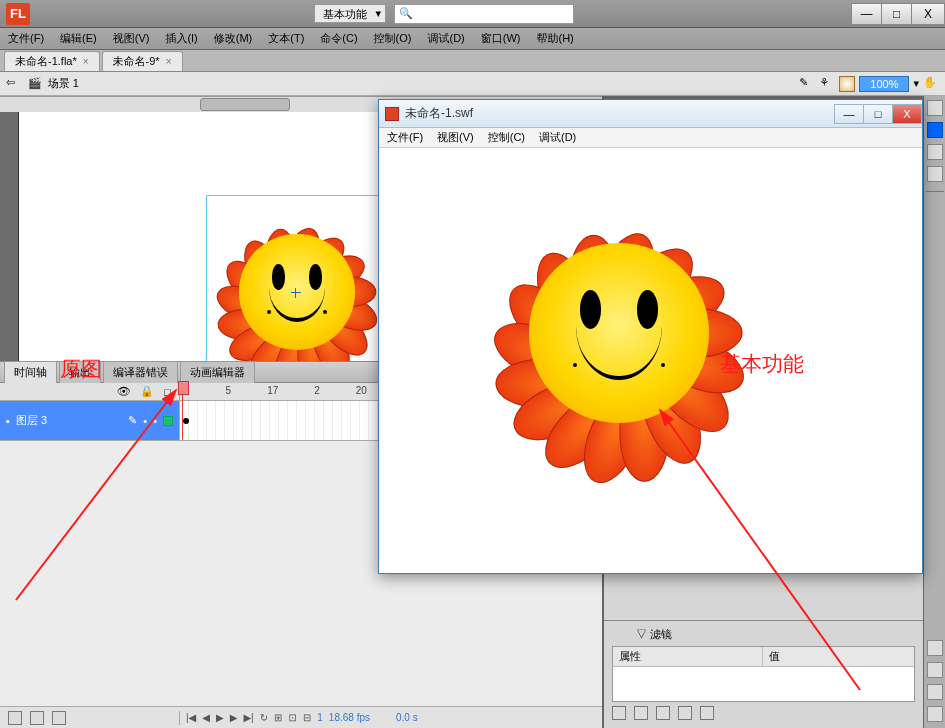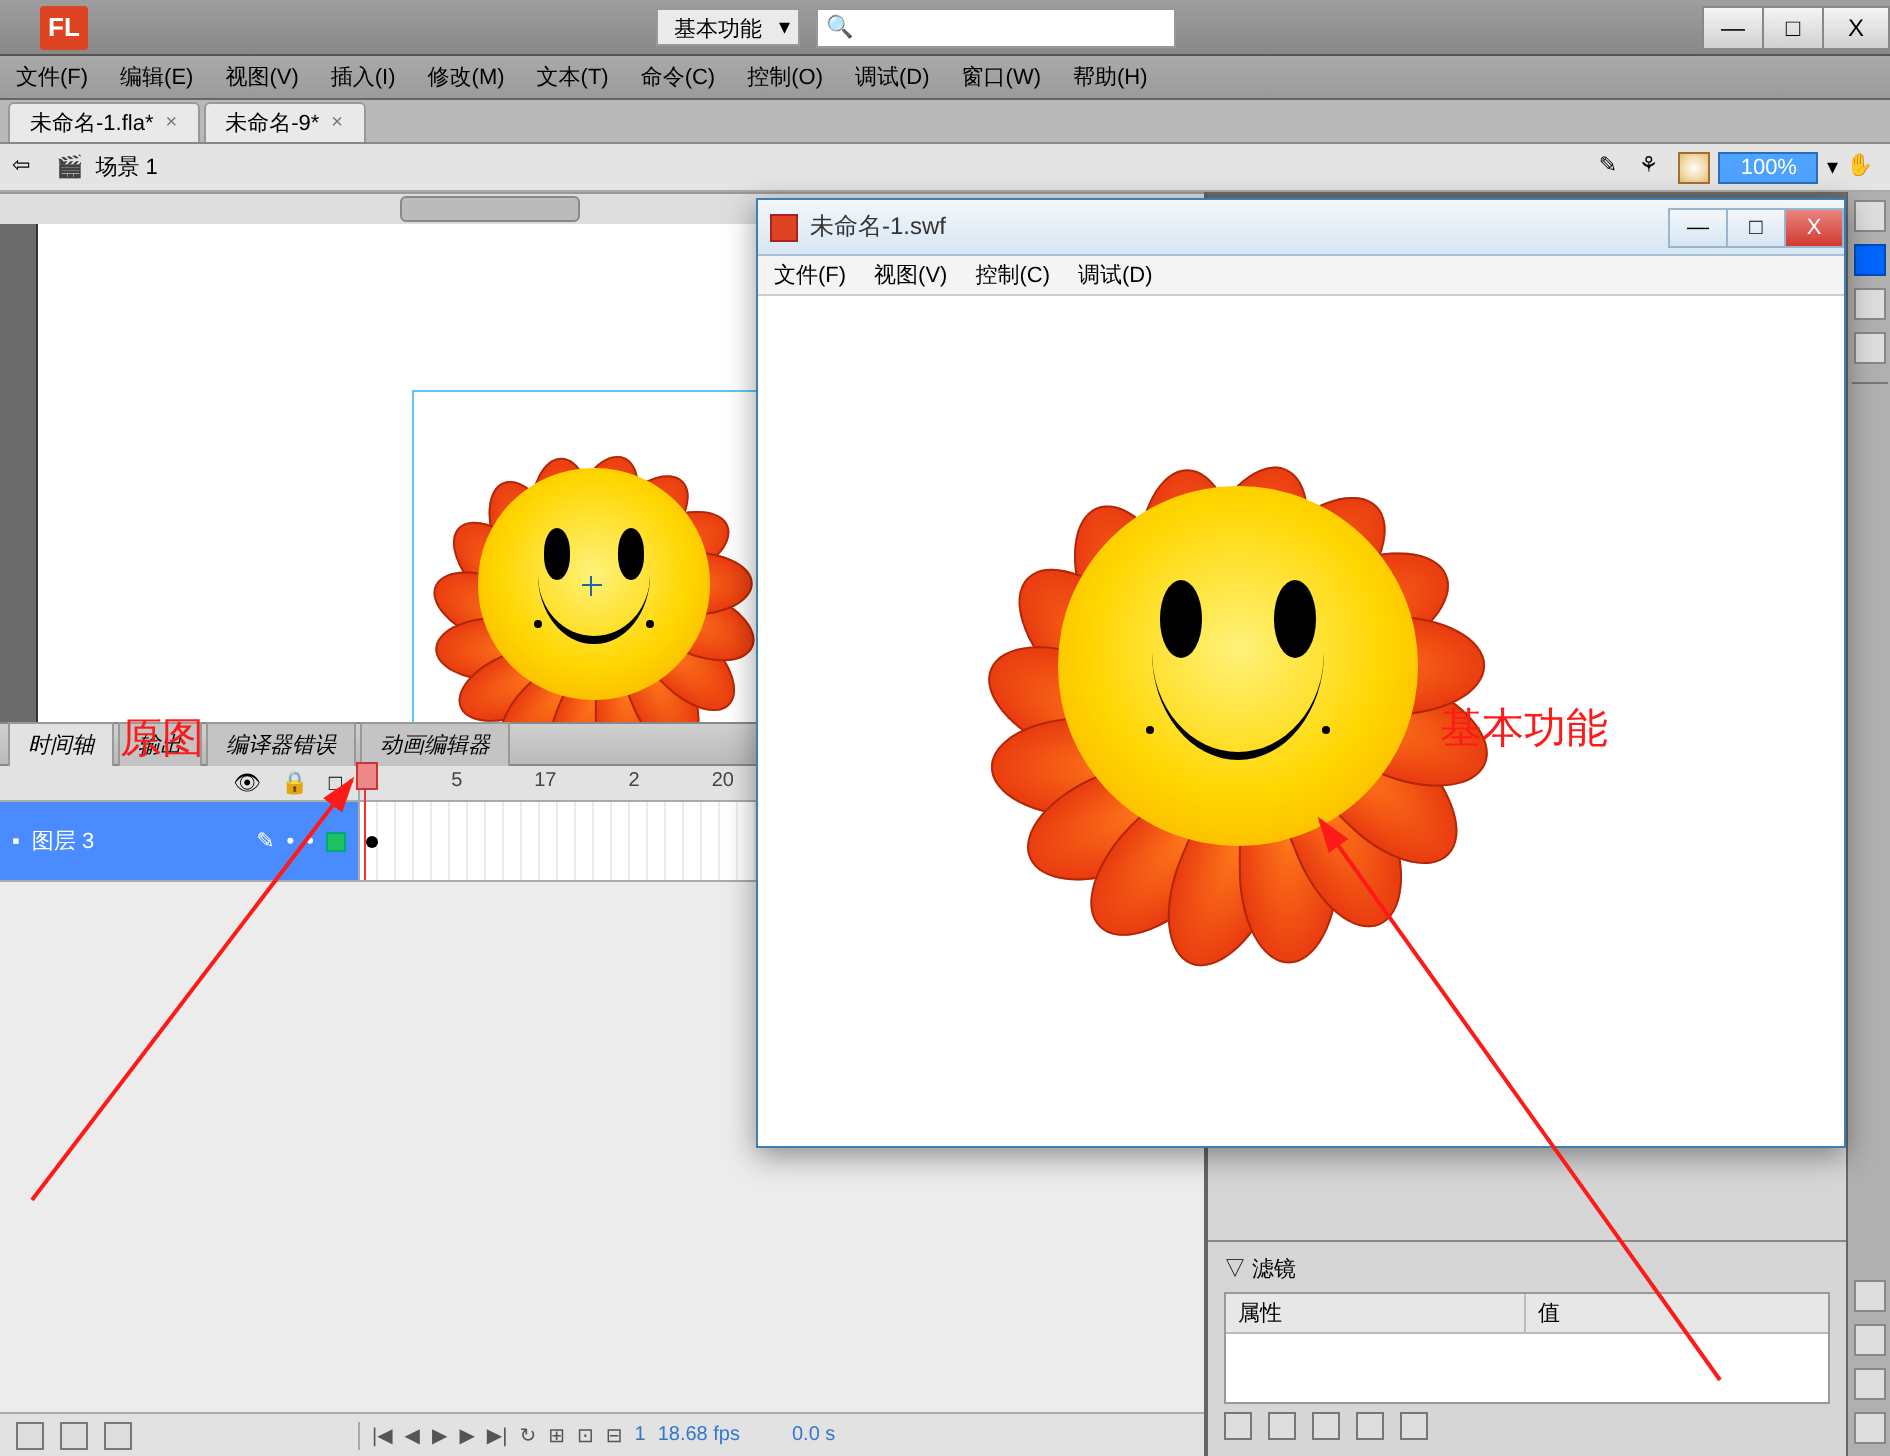--- a/index.html
+++ b/index.html
@@ -1,20 +1,20 @@
 <!DOCTYPE html>
 <html><head>
 <meta charset="utf-8">
 <style>
   * { box-sizing:border-box; margin:0; padding:0; }
   body { font:11px "Microsoft YaHei","SimSun",sans-serif; background:#b7b7b7; width:945px; height:728px; position:relative; overflow:hidden; }
 
   
   .titlebar{height:28px;background:linear-gradient(#9e9e9e,#888);border-bottom:1px solid #555;display:flex;align-items:center;justify-content:space-between;}
-  .fl-logo{background:#d42;color:#fff;font-weight:bold;font-size:13px;width:24px;height:22px;margin:3px 20px;display:flex;align-items:center;justify-content:center;border-radius:2px;}
+  .fl-logo{background:#d42;color:#fff;font-weight:bold;font-size:13px;width:24px;height:22px;margin:3px 6px;display:flex;align-items:center;justify-content:center;border-radius:2px;}
   .title-center{display:flex;align-items:center;gap:8px;}
   .workspace-dd{background:#eaeaea;border:1px solid #999;padding:2px 18px 0 8px;font-size:11px;position:relative;}
   .workspace-dd:after{content:"▾";position:absolute;right:4px;}
   .search-box{display:flex;border:1px solid #999;background:#fff;width:180px;height:20px;align-items:center;padding:0 4px;}
   .search-box .g{color:#888;margin-right:4px;}
   .win-btns{display:flex;}
   .win-btn{width:31px;height:22px;background:linear-gradient(#f5f5f5,#d0d0d0);border:1px solid #888;margin-left:-1px;display:flex;align-items:center;justify-content:center;font-size:12px;}
   .win-btns .wide{width:34px;}
 
   
@@ -37,21 +37,21 @@
   .left{flex:1;display:flex;flex-direction:column;border-right:1px solid #666;min-width:0;}
   .stage-wrap{flex:1;background:#6c6c6c;position:relative;overflow:hidden;}
   .stage{position:absolute;left:18px;top:0;width:582px;height:408px;background:#fff;border:1px solid #333;}
   .sel{position:absolute;border:1px solid #5ac8fa;left:187px;top:98px;width:180px;height:196px;}
   .stage-scroll-h{height:16px;background:#ddd;border-top:1px solid #999;position:relative;}
   .stage-scroll-h .thumb{position:absolute;left:200px;width:90px;top:1px;bottom:1px;background:#bbb;border:1px solid #888;border-radius:3px;}
   .stage-scroll-v{position:absolute;right:0;top:0;bottom:16px;width:16px;background:#ddd;border-left:1px solid #999;}
   .stage-scroll-v .thumb{position:absolute;left:1px;right:1px;top:60px;height:140px;background:#bbb;border:1px solid #888;border-radius:3px;}
 
   
-  .ptab-row{height:22px;background:linear-gradient(#d0d0d0,#bababa);display:flex;align-items:flex-end;padding-left:4px;border-top:1px solid #888;border-bottom:1px solid #888;font-style:italic;}
+  .ptab-row{height:22px;background:linear-gradient(#d0d0d0,#bababa);display:flex;align-items:flex-end;padding-left:4px;border-top:1px solid #888;border-bottom:1px solid #888;}
   .ptab{padding:3px 9px;font-size:11px;border:1px solid #999;border-bottom:none;margin-right:2px;background:#c4c4c4;position:relative;top:1px;}
   .ptab.act{background:#e2e2e2;}
 
   .tl-head{height:18px;background:#e2e2e2;border-bottom:1px solid #aaa;display:flex;}
   .layer-col{width:180px;border-right:1px solid #aaa;display:flex;align-items:center;justify-content:flex-end;gap:10px;padding-right:8px;}
   .frame-col{flex:1;position:relative;overflow:hidden;font-size:10px;color:#444;}
   .ticks{position:absolute;left:0;top:2px;display:flex;gap:36px;padding-left:4px;}
   .tl-body{height:40px;background:#fff;display:flex;border-bottom:1px solid #aaa;}
   .layer-row{width:180px;background:#4a8cff;color:#fff;display:flex;align-items:center;gap:6px;padding:0 6px;border-right:1px solid #aaa;font-size:11px;}
   .frame-row{flex:1;background:repeating-linear-gradient(90deg,#fff 0 8px,#ececec 8px 9px);position:relative;}
@@ -64,21 +64,21 @@
   .tl-foot .play{flex:1;display:flex;align-items:center;gap:6px;padding:0 6px;color:#555;font-size:10px;}
   .sq{width:14px;height:14px;border:1px solid #777;background:#ddd;}
 
   
   .right{width:320px;background:#b4b4b4;display:flex;flex-direction:column;border-left:1px solid #666;}
   .rtabs{height:24px;display:flex;align-items:flex-end;padding-left:6px;background:#a4a4a4;border-bottom:1px solid #777;}
   .rtabs span{padding:3px 10px;font-size:11px;}
   .rtabs .act{background:#d4d4d4;border:1px solid #888;border-bottom:none;border-radius:3px 3px 0 0;}
   .r-dark{height:24px;background:#6d6d6d;}
   .filters{margin-top:auto;padding:4px 8px;border-top:1px solid #888;background:#d6d6d6;}
-  .filters .hdr{font-size:11px;padding:2px 0;}
+  .filters .hdr{font-size:11px;padding:2px 0;margin-left:24px;}
   .filter-table{background:#fff;border:1px solid #999;height:56px;margin-top:2px;}
   .filter-table .h{display:flex;background:#e7e7e7;border-bottom:1px solid #bbb;font-size:11px;}
   .filter-table .h span{padding:2px 6px;}
   .filter-table .c1{width:150px;border-right:1px solid #bbb;}
   .filter-foot{display:flex;gap:8px;padding:4px 0;}
 
   
   .toolstrip{width:22px;background:#b0b0b0;border-left:1px solid #666;display:flex;flex-direction:column;align-items:center;padding-top:4px;gap:6px;}
   .toolstrip .t{width:16px;height:16px;background:#ddd;border:1px solid #888;}
   .toolstrip .blue{background:#0066ff;border-color:#004bb5;}

